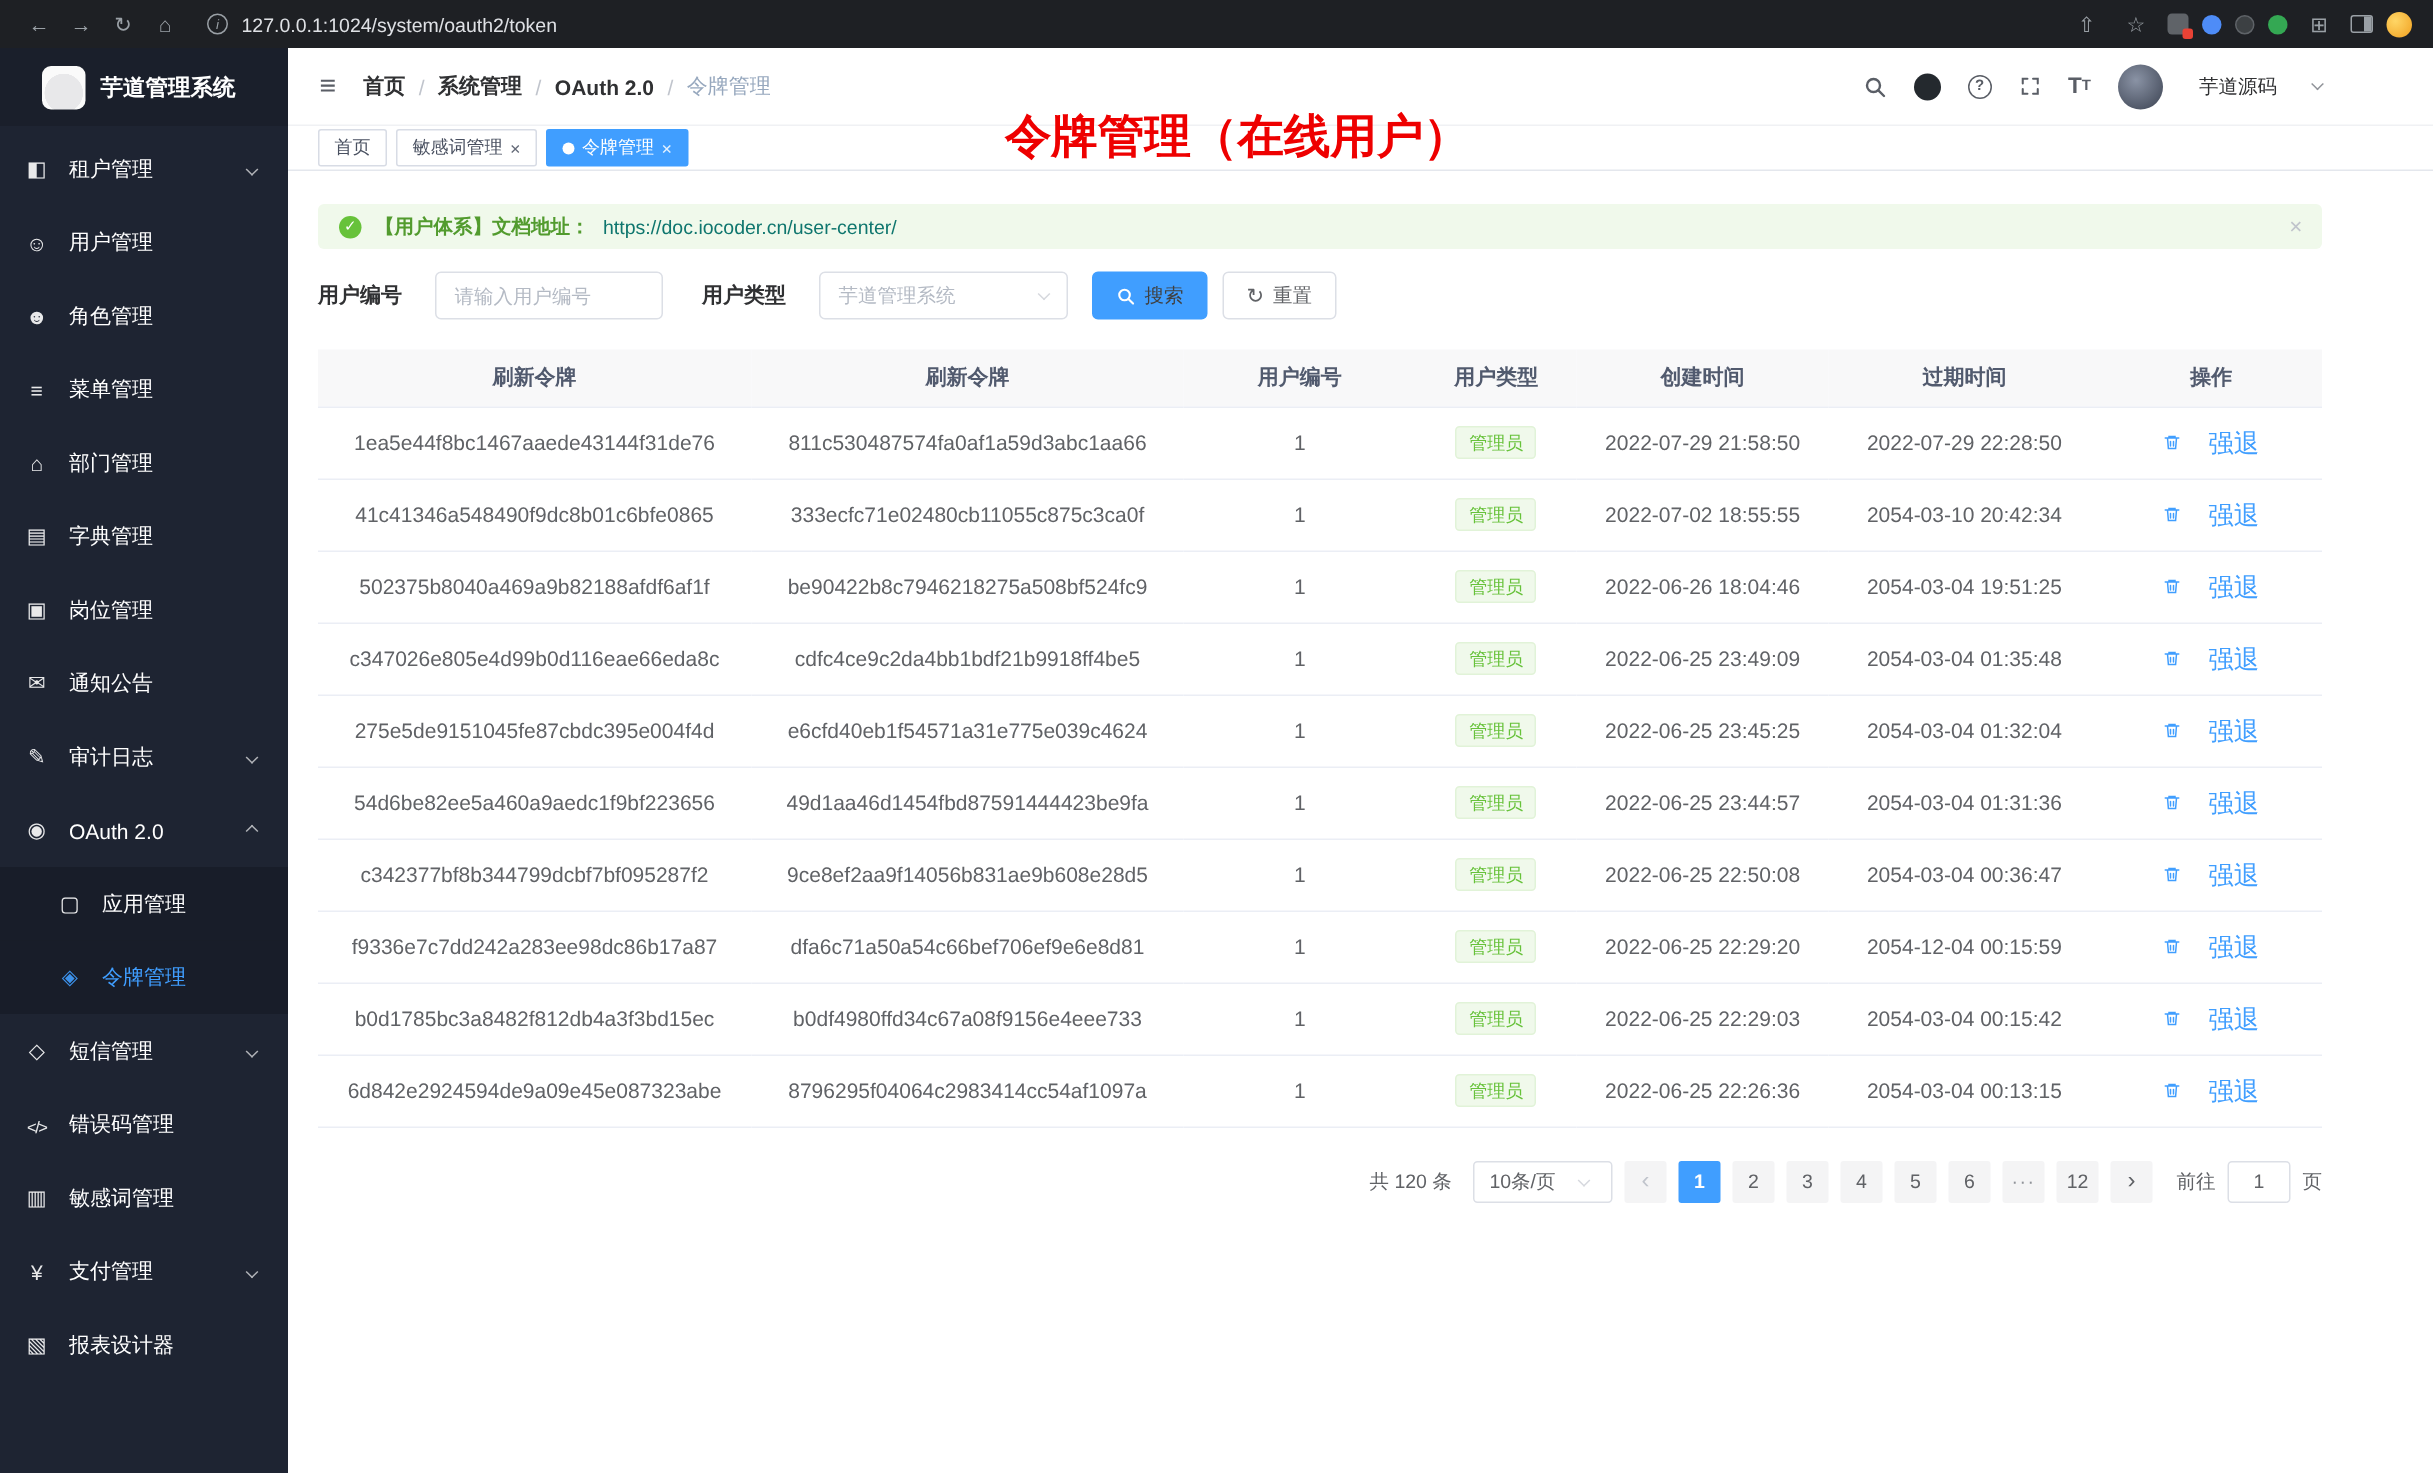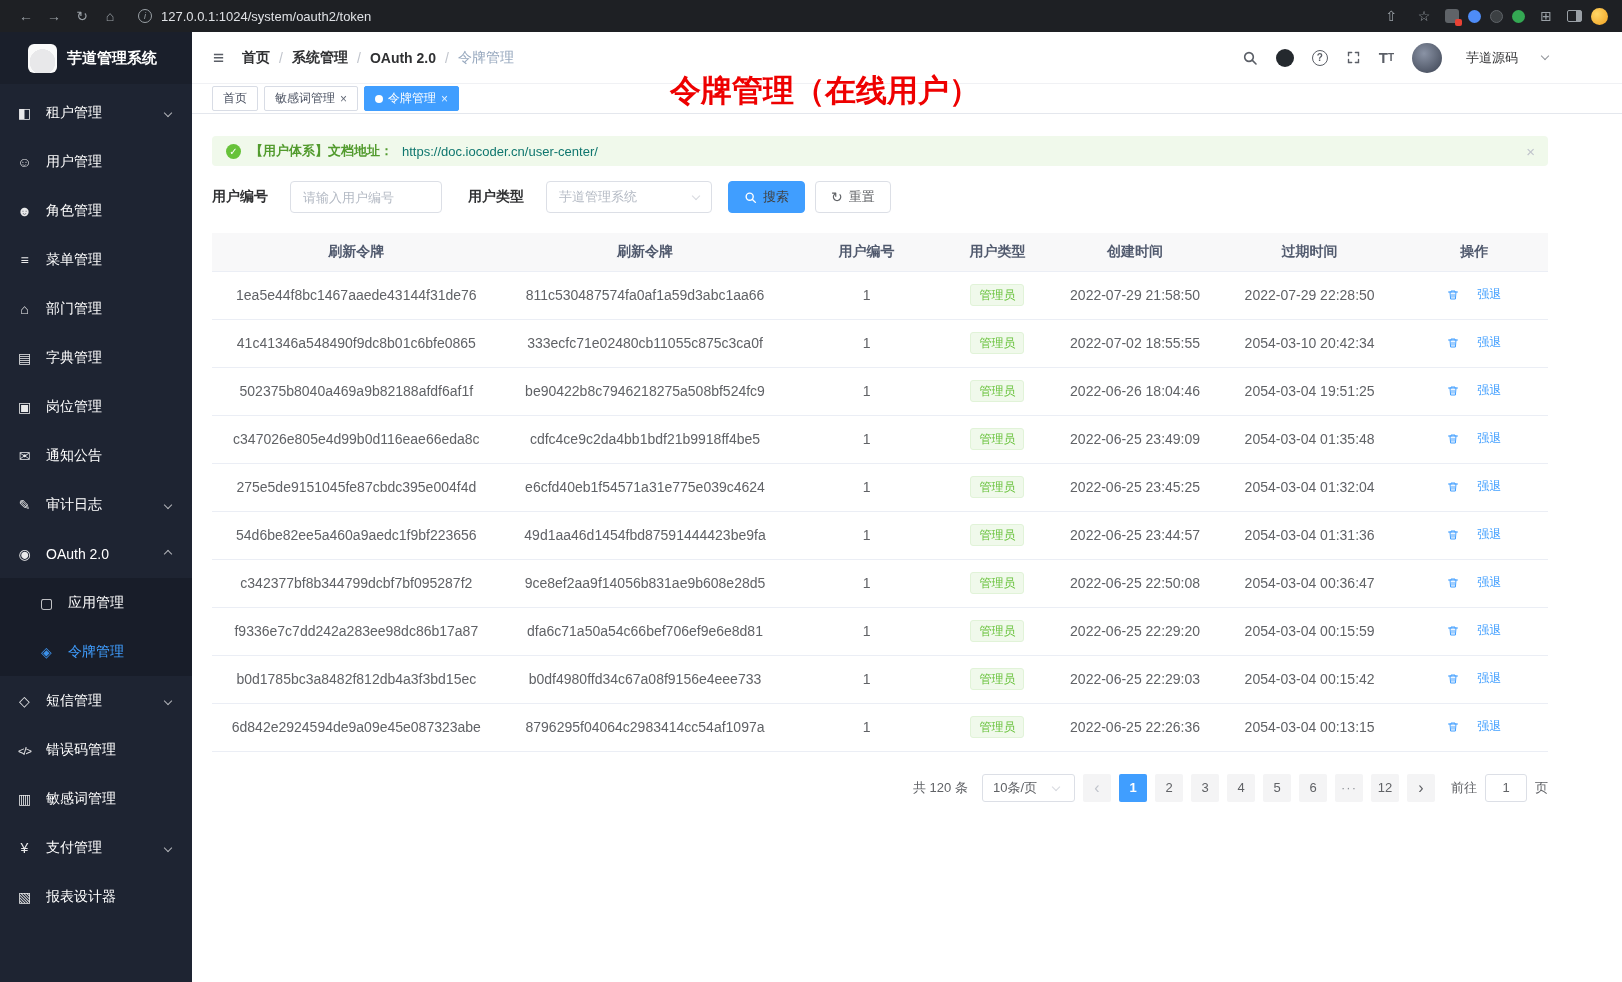--- a/index.html
+++ b/index.html
@@ -101,21 +101,21 @@
   .btn{height:32px;display:inline-flex;align-items:center;gap:6px;padding:0 15px;border-radius:4px;border:1px solid #dcdfe6;background:#fff;color:#606266;font-size:13px;cursor:pointer}
   .btn.primary{background:#409eff;border-color:#409eff;color:#404040}
   .btn-search{margin-left:16px}
   .btn-reset{margin-left:10px}
   .refresh-glyph{font-size:14px;line-height:1}
 
   table.tbl{width:100%;border-collapse:collapse;margin-top:20px;table-layout:fixed}
   .tbl th{height:38px;background:#f8f8f9;color:#515a6e;font-weight:700;font-size:14px;text-align:center;border-bottom:1px solid #ebeef5}
   .tbl td{height:48px;text-align:center;color:#606266;font-size:14px;border-bottom:1px solid #ebeef5;white-space:nowrap;overflow:hidden}
   .badge{display:inline-block;background:#f0f9eb;border:1px solid #e1f3d8;color:#67c23a;font-size:12px;padding:2px 8px;border-radius:3px;line-height:1.4}
-  .force-logout{display:inline-flex;align-items:center;gap:18px;color:#409eff;font-size:12px;cursor:pointer;text-decoration:none}
+  .force-logout{display:inline-flex;align-items:center;gap:18px;color:#409eff;font-size:17px;cursor:pointer;text-decoration:none}
 
   .pagination{display:flex;align-items:center;justify-content:flex-end;gap:8px;margin-top:22px;font-size:13px;color:#606266}
   .pg-total{margin-right:6px}
   .pg-size{height:28px;border:1px solid #dcdfe6;border-radius:3px;display:flex;align-items:center;gap:16px;padding:0 10px;cursor:pointer}
   .pg-size .chev{border-color:#c0c4cc;margin-bottom:2px}
   .pg-btn{min-width:28px;height:28px;background:#f4f4f5;border:none;border-radius:2px;color:#606266;font-size:13px;display:flex;align-items:center;justify-content:center;cursor:pointer;padding:0 6px}
   .pg-prev{color:#c0c4cc;font-size:16px}
   .pg-next{font-size:16px}
   .pg-pages{display:flex;gap:8px}
   .pg-num.active{background:#409eff;color:#fff;font-weight:600}
@@ -462,21 +462,21 @@
         <span>强退</span>
       </a>
     </td>
   </tr>
             <tr>
     <td>f9336e7c7dd242a283ee98dc86b17a87</td>
     <td>dfa6c71a50a54c66bef706ef9e6e8d81</td>
     <td>1</td>
     <td><span class="badge">管理员</span></td>
     <td>2022-06-25 22:29:20</td>
-    <td>2054-03-04 00:15:59</td>
+    <td>2054-12-04 00:15:59</td>
     <td>
       <a class="force-logout">
         <svg width="12" height="12" viewBox="0 0 24 24" fill="none" stroke="currentColor" stroke-width="2" stroke-linecap="round">
                     <path d="M3 6h18M8 6V4h8v2M6 6l1.2 14h9.6L18 6M10 10.5v6M14 10.5v6"></path>
                   </svg>
         <span>强退</span>
       </a>
     </td>
   </tr>
             <tr>

